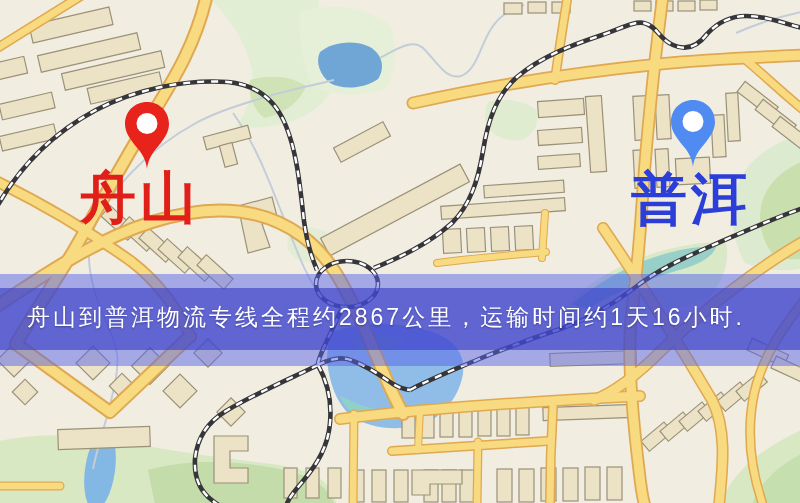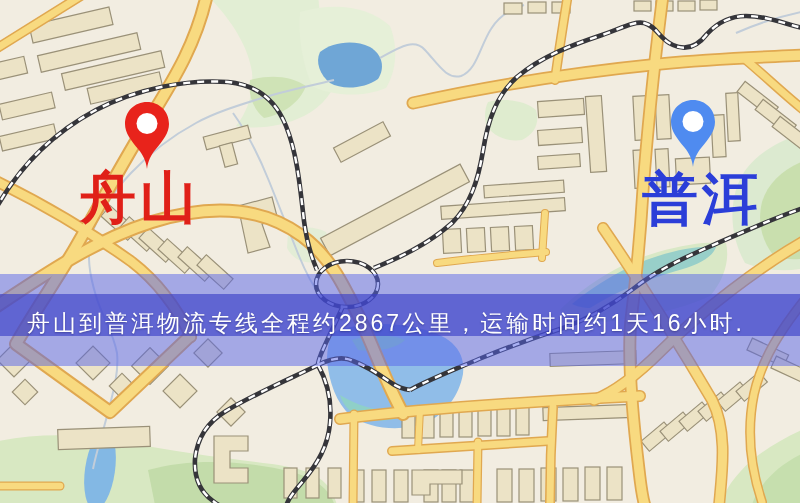--- a/index.html
+++ b/index.html
@@ -13,21 +13,21 @@
     position:absolute;z-index:4;transform:translateX(-50%);
     font-family:"Liberation Serif","DejaVu Serif",serif;
     font-weight:700;font-size:56px;line-height:1;letter-spacing:4px;white-space:nowrap;
     text-shadow:0 0 1px rgba(255,255,255,.4);
   }
   .banner-outer{
     position:absolute;left:0;top:274px;width:800px;height:92px;z-index:6;
     background:rgba(86,99,233,0.50);
   }
   .banner-inner{
-    position:absolute;left:0;top:20px;width:100%;height:42px;
+    position:absolute;left:0;top:14px;width:100%;height:62px;
     background:rgba(60,65,200,0.65);
   }
   .banner-text{
     height:58px;line-height:58px;padding-left:27px;
     font-size:23px;letter-spacing:3px;color:#ffffff;white-space:nowrap;
     text-shadow:0 1px 2px rgba(10,10,60,.35);
   }
 </style>
 </head>
 <body>
@@ -266,21 +266,21 @@
     </svg>
   </div>
   <div class="marker-label" style="left:140px;top:170px;color:#e02018;">舟山</div>
 
   <div class="pin" style="left:667px;top:97px;">
     <svg width="52" height="74" viewBox="0 0 52 74">
       <path d="M26,3 C13.5,3 4,12.5 4,25 C4,34 10,41.5 17.5,50.5 C22,56 25,62 26,70 C27,62 30,56 34.5,50.5 C42,41.5 48,34 48,25 C48,12.5 38.5,3 26,3 Z" fill="#4f8bf0"></path>
       <circle cx="26" cy="24.5" r="10.5" fill="#ffffff"></circle>
     </svg>
   </div>
-  <div class="marker-label" style="left:691px;top:171px;color:#2b3ed8;margin-left:11px;">普洱</div>
+  <div class="marker-label" style="left:691px;top:171px;color:#2b3ed8;">普洱</div>
 
   <div class="banner-outer">
     <div class="banner-inner">
       <div class="banner-text">舟山到普洱物流专线全程约2867公里，运输时间约1天16小时.</div>
     </div>
   </div>
 
 </div>
 
 </body></html>

